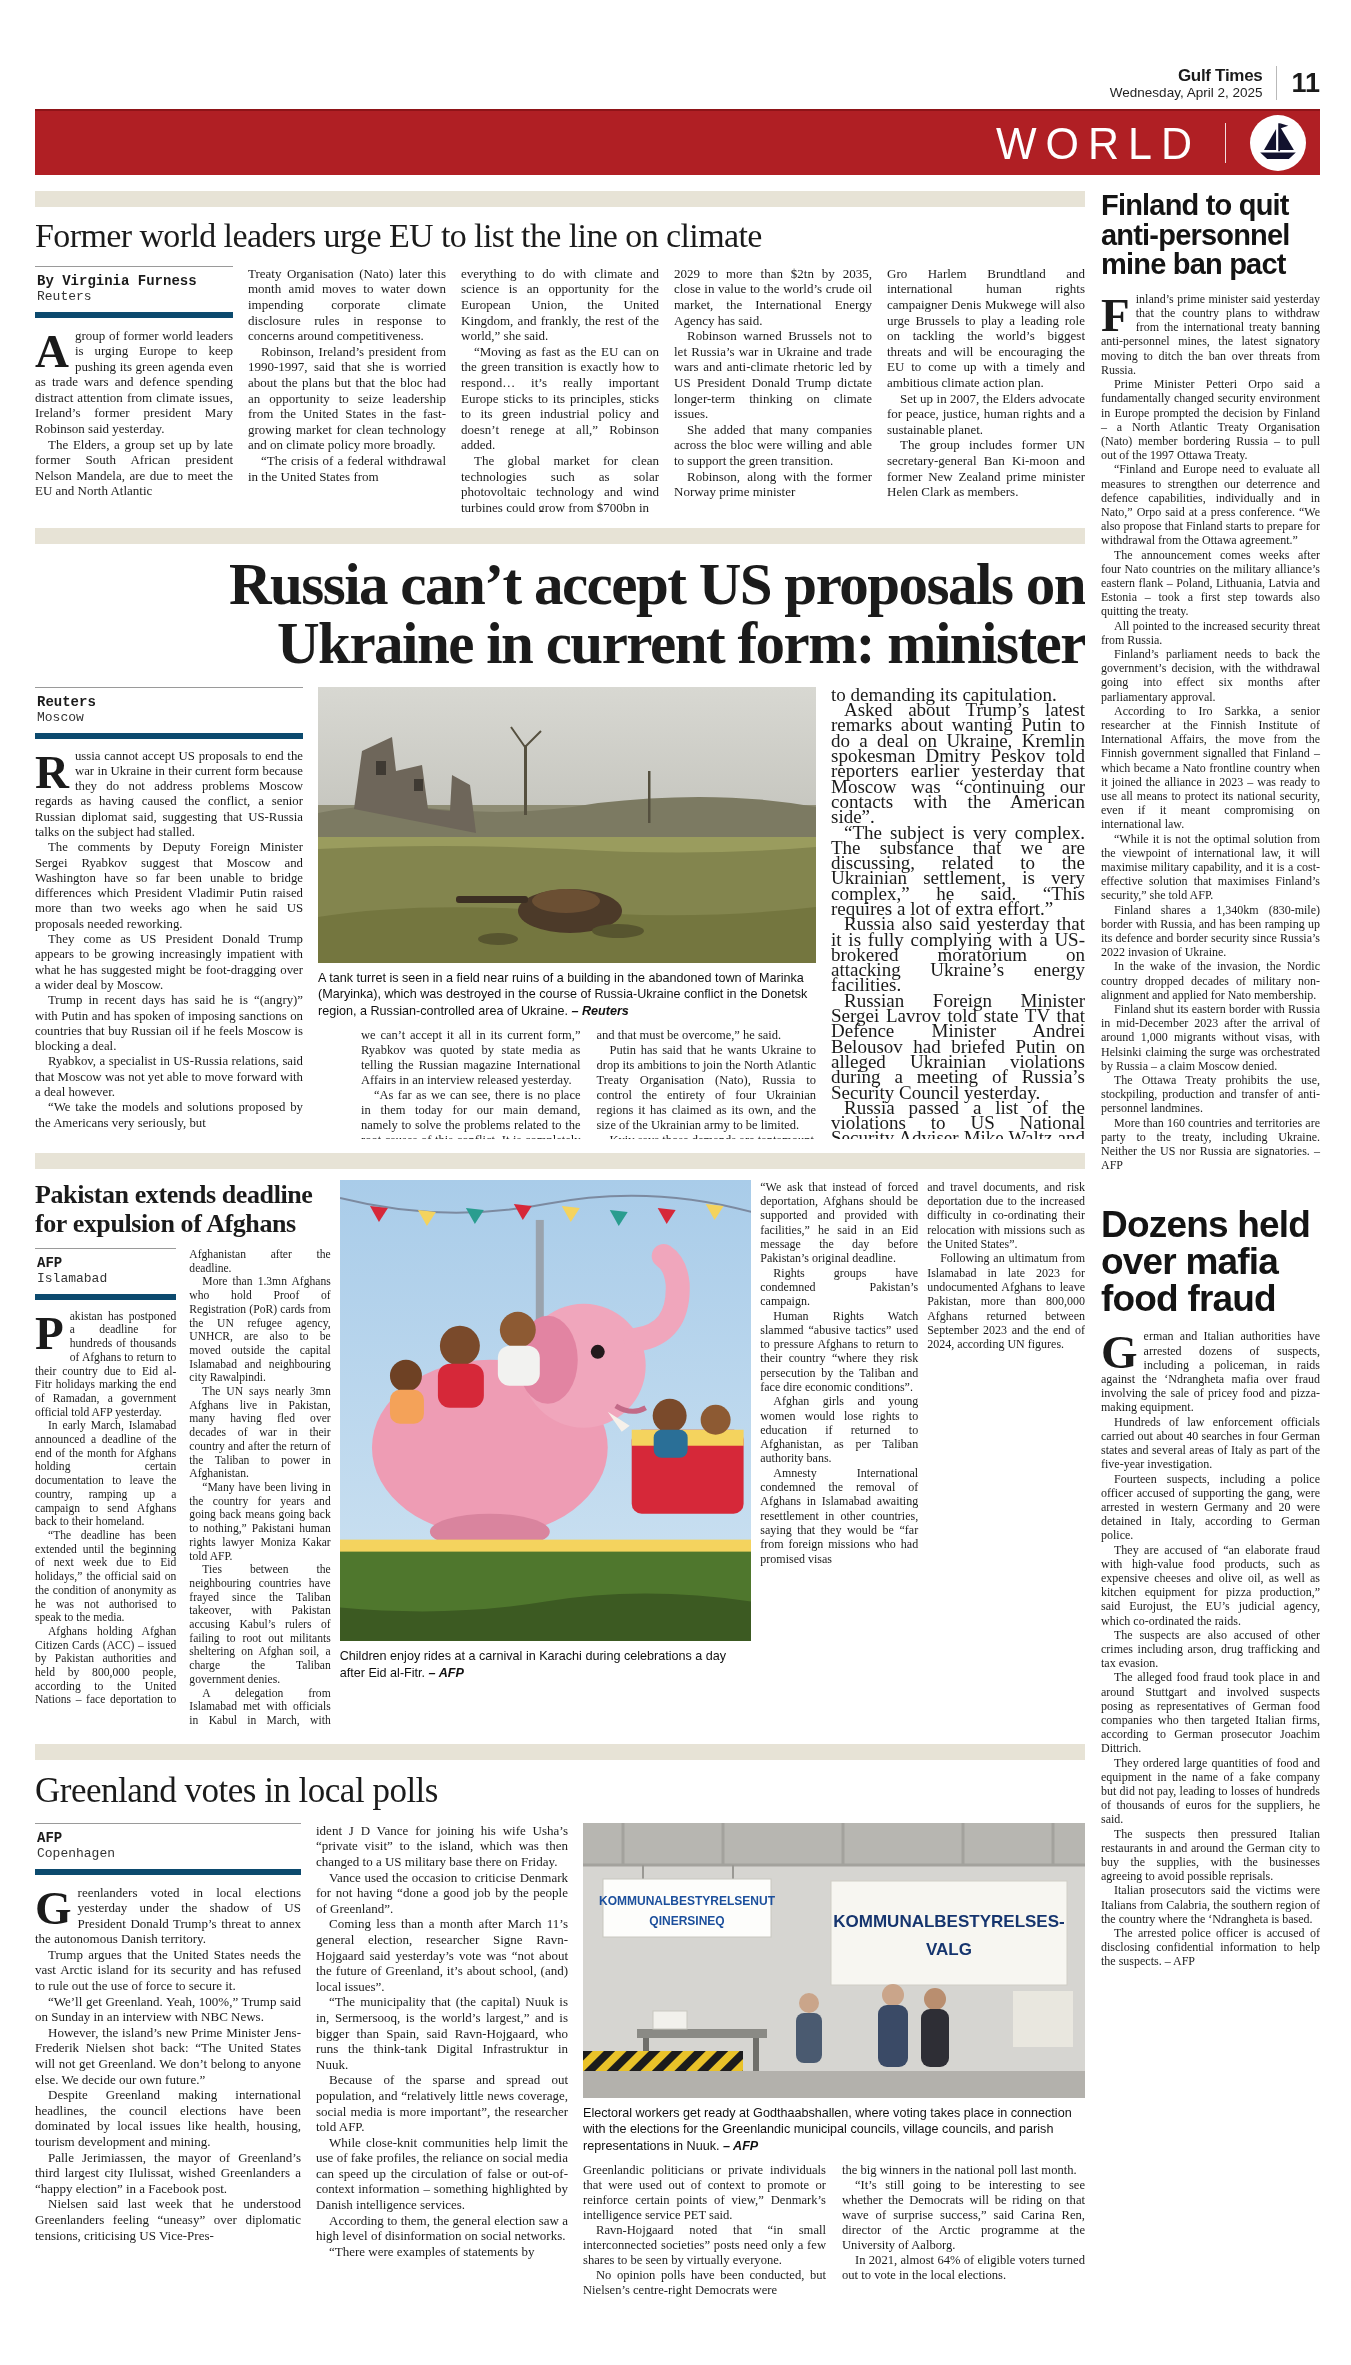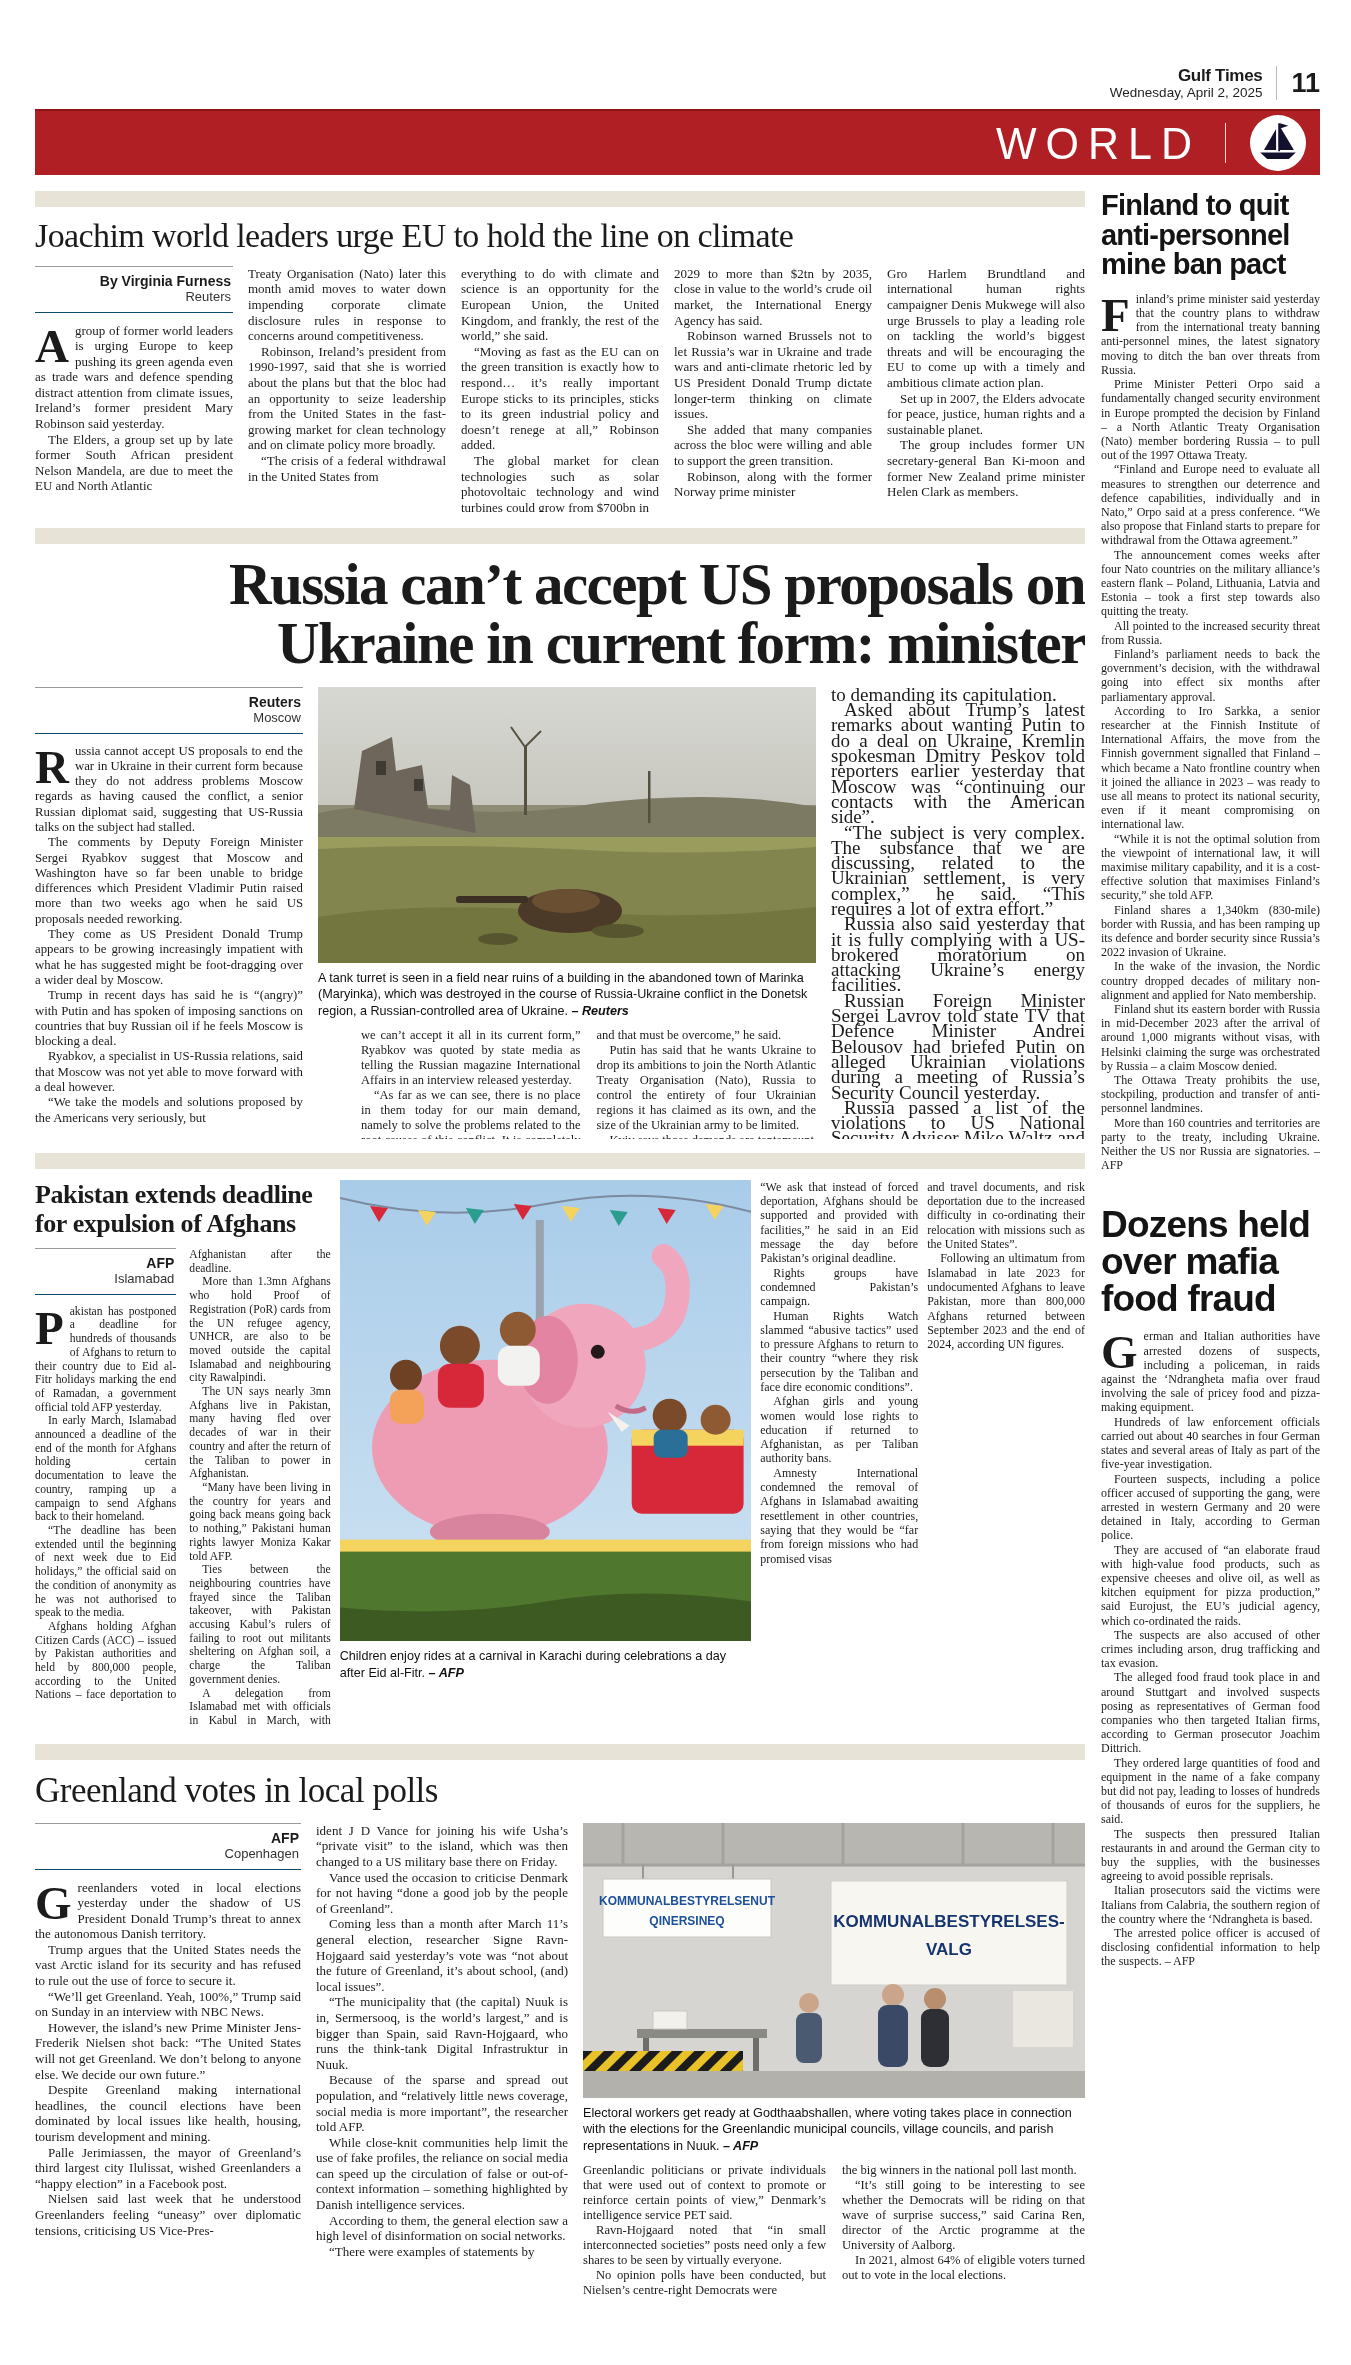--- a/index.html
+++ b/index.html
@@ -29,22 +29,22 @@
 
   
   .content { display:flex; gap:16px; }
   .main { width:1050px; flex:0 0 1050px; }
   .rail { flex:1; }
   .kicker { height:16px; background:#e7e3d6; margin-bottom:11px; }
   .bod p { text-align:justify; text-indent:13px; }
   .bod p:first-child { text-indent:0; }
   .dc > p:first-child::first-letter { float:left; font-size:47px; line-height:0.8;
        padding:5px 6px 0 0; font-weight:bold; }
-  .byline { border-top:1px solid #9a9a9a; border-bottom:1px solid #0c4a6e;
-            padding:6px 2px 7px; margin-bottom:10px; font-family:Liberation Sans, sans-serif;text-align:right; }
+  .byline { border-top:1px solid #9a9a9a; border-bottom:6px solid #0c4a6e;
+            padding:6px 2px 7px; margin-bottom:10px; font-family:Liberation Mono, monospace; }
   .byline .who { font-weight:bold; font-size:14px; line-height:1.15; }
   .byline .where { font-size:13px; color:#333; line-height:1.2; }
   .cap { font-family:"Liberation Sans", sans-serif; font-size:12.6px; line-height:1.3;
          margin-top:7px; color:#101010; }
   .cap .credit { font-weight:bold; font-style:italic; }
   .photo { display:block; width:100%; }
   section { overflow:hidden; }
 
   
   .h-climate { font-size:34px; letter-spacing:-0.6px; line-height:1.05; margin:2px 0 12px; font-weight:500; }
@@ -116,21 +116,21 @@
       </g>
     </svg>
   </div>
 
   <div class="content">
 
     <div class="main">
 
       <section id="sec-climate">
         <div class="kicker"></div>
-        <h1 class="h-climate">Joachim world leaders urge EU to hold the line on climate</h1>
+        <h1 class="h-climate">Former world leaders urge EU to list the line on climate</h1>
         <div class="climate-row">
           <div class="col">
             <div class="byline">
               <div class="who">By Virginia Furness</div>
               <div class="where">Reuters</div>
             </div>
             <div class="bod dc">
                 <p>A group of former world leaders is urging Europe to keep pushing its green agenda even as trade wars and defence spending distract attention from climate issues, Ireland’s former president Mary Robinson said yesterday.</p>
                 <p>The Elders, a group set up by late former South African president Nelson Mandela, are due to meet the EU and North Atlantic</p>
               </div>

